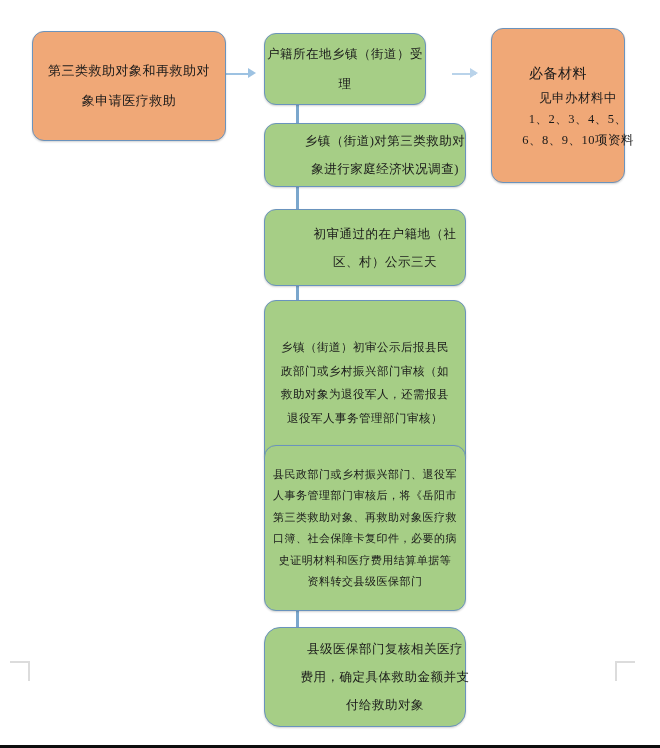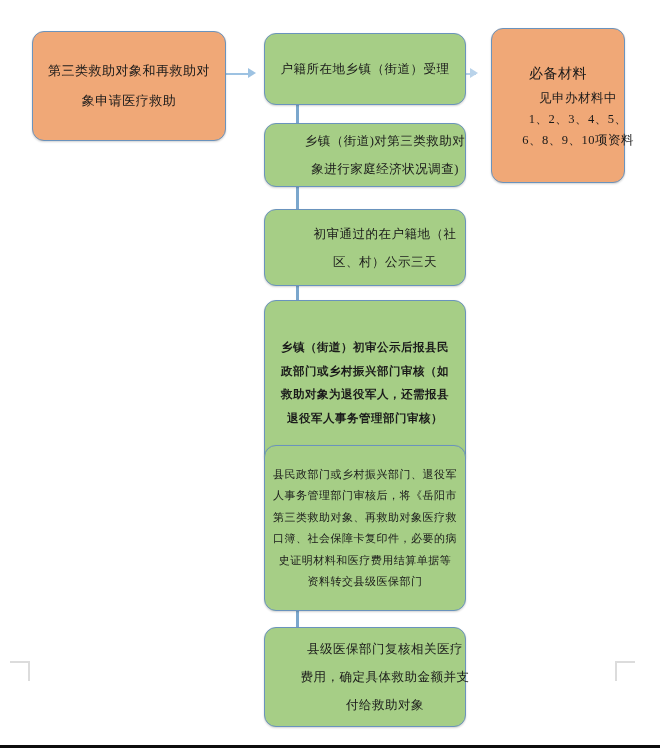--- a/index.html
+++ b/index.html
@@ -119,58 +119,58 @@
   <div class="conn-v" style="left:296px; top:186px; height:24px;"></div>
   <div class="conn-v" style="left:296px; top:283px; height:18px;"></div>
   <div class="conn-v" style="left:296px; top:428px; height:18px;"></div>
   <div class="conn-v" style="left:296px; top:610px; height:18px;"></div>
 
   <div class="node orange" style="left:18px; top:31px; width:194px; height:110px;">
     <span class="line t13">第三类救助对象和再救助对</span>
     <span class="line t13">象申请医疗救助</span>
   </div>
 
-  <div class="node green" style="left:250px; top:33px; width:202px; height:72px;">
+  <div class="node green" style="left:250px; top:33px; width:162px; height:72px;">
     <span class="line t12">户籍所在地乡镇（街道）受理</span>
   </div>
 
   <div class="node orange" style="left:477px; top:28px; width:134px; height:155px;">
     <span class="line title-line">必备材料</span>
     <span class="line sub-line">见申办材料中</span>
     <span class="line sub-line">1、2、3、4、5、</span>
     <span class="line sub-line">6、8、9、10项资料</span>
   </div>
 
   <div class="node green" style="left:250px; top:123px; width:202px; height:64px;">
     <span class="line t12c">乡镇（街道)对第三类救助对</span>
     <span class="line t12c">象进行家庭经济状况调查)</span>
   </div>
 
   <div class="node green" style="left:250px; top:209px; width:202px; height:77px;">
     <span class="line t12c">初审通过的在户籍地（社</span>
     <span class="line t12c">区、村）公示三天</span>
   </div>
 
-  <div class="node green" style="left:250px; top:300px; width:202px; height:166px;font-weight:bold;">
+  <div class="node green" style="left:250px; top:300px; width:202px; height:166px;">
     <span class="line t11">乡镇（街道）初审公示后报县民</span>
     <span class="line t11">政部门或乡村振兴部门审核（如</span>
     <span class="line t11">救助对象为退役军人，还需报县</span>
     <span class="line t11">退役军人事务管理部门审核）</span>
   </div>
 
   <div class="node green" style="left:250px; top:445px; width:202px; height:166px;">
     <span class="line t105">县民政部门或乡村振兴部门、退役军</span>
     <span class="line t105">人事务管理部门审核后，将《岳阳市</span>
     <span class="line t105">第三类救助对象、再救助对象医疗救</span>
     <span class="line t105">口簿、社会保障卡复印件，必要的病</span>
     <span class="line t105">史证明材料和医疗费用结算单据等</span>
     <span class="line t105">资料转交县级医保部门</span>
   </div>
 
-  <div class="node green" style="left:250px; top:627px; width:202px; height:100px;">
+  <div class="node green" style="left:250px; top:627px; width:202px; height:100px;border-radius:16px;">
     <span class="line t12c">县级医保部门复核相关医疗</span>
     <span class="line t12c">费用，确定具体救助金额并支</span>
     <span class="line t12c">付给救助对象</span>
   </div>
 
   <div class="corner-mark tl-rot" style="left:10px; top:661px;"></div>
   <div class="corner-mark tr-rot" style="left:615px; top:661px;"></div>
 
   <div class="bottom-rule"></div>
 

